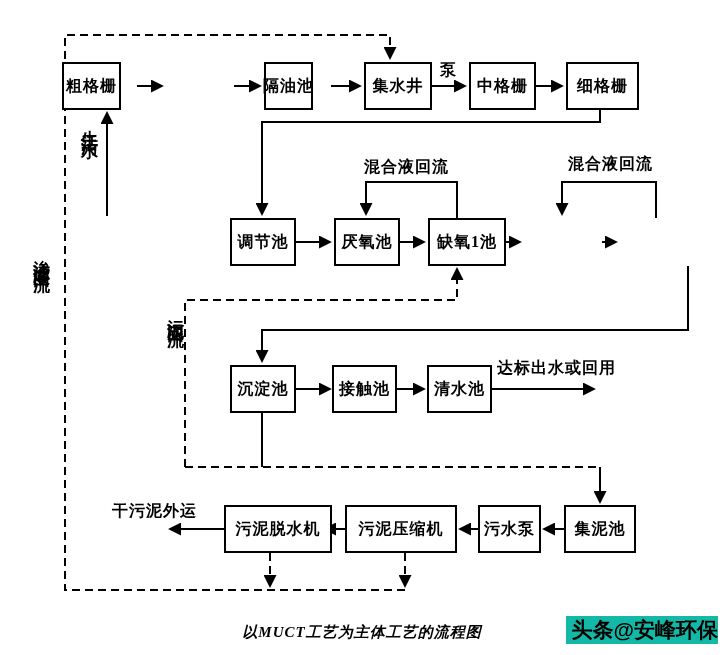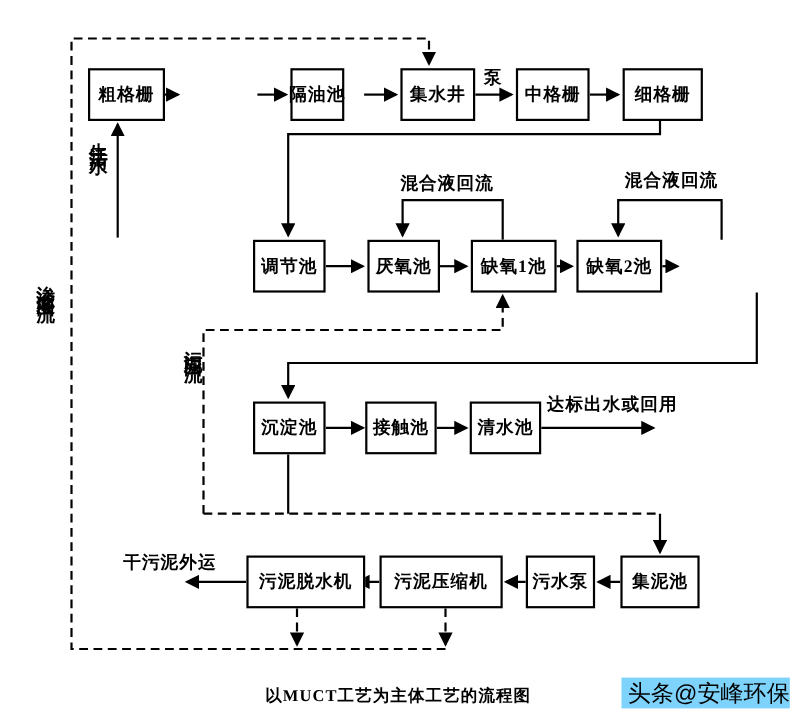--- a/index.html
+++ b/index.html
@@ -46,30 +46,31 @@
   .caption {
     position: absolute;
     left: 0;
     width: 100%;
     top: 623px;
     text-align: center;
     font-size: 15px;
     font-weight: 600;
     letter-spacing: 1px;
     z-index: 1;
+    font-style: italic;
   }
   .watermark {
     position: absolute;
     right: 6px;
     top: 616px;
     font-size: 21px;
-    font-weight: normal;
+    font-weight: bold;
     font-family: "Liberation Sans", "DejaVu Sans", sans-serif;
     z-index: 2;
-    background: #7dd3fc;
+    background: #14b8a6;
     padding-left: 6px;
   }
 </style>
 </head>
 <body>
 
 <div class="canvas">
 
   <svg class="wires" width="724" height="655" viewBox="0 0 724 655">
     <defs>
@@ -121,30 +122,29 @@
 
       <line x1="185" y1="467" x2="600" y2="467"></line>
 
       <line x1="270" y1="553" x2="270" y2="586" marker-end="url(#ah)"></line>
       <line x1="405" y1="553" x2="405" y2="586" marker-end="url(#ah)"></line>
 
       <polyline points="405,590 65,590 65,35 390,35 390,58" marker-end="url(#ah)"></polyline>
     </g>
   </svg>
 
-  <div class="node" style="left:80px;top:62px;width:70px;height:48px">粗格栅</div>
+  <div class="node" style="left:62px;top:62px;width:59px;height:48px">粗格栅</div>
   <div class="node" style="left:264px;top:62px;width:49px;height:48px">隔油池</div>
   <div class="node" style="left:364px;top:62px;width:68px;height:48px">集水井</div>
   <div class="node" style="left:566px;top:62px;width:73px;height:48px">细格栅</div>
   <div class="node" style="left:469px;top:62px;width:67px;height:48px">中格栅</div>
 
   <div class="node" style="left:230px;top:218px;width:66px;height:48px">调节池</div>
   <div class="node" style="left:334px;top:218px;width:66px;height:48px">厌氧池</div>
   <div class="node" style="left:428px;top:218px;width:78px;height:48px">缺氧1池</div>
-  <div class="node" style="left:524px;top:218px;width:78px;height:48px">缺氧2池</div>
 
   <div class="node" style="left:332px;top:365px;width:65px;height:48px">接触池</div>
   <div class="node" style="left:230px;top:365px;width:66px;height:48px">沉淀池</div>
   <div class="node" style="left:427px;top:365px;width:65px;height:48px">清水池</div>
 
   <div class="node" style="left:224px;top:505px;width:108px;height:48px">污泥脱水机</div>
   <div class="node" style="left:345px;top:505px;width:112px;height:48px">污泥压缩机</div>
   <div class="node" style="left:478px;top:505px;width:63px;height:48px">污水泵</div>
   <div class="node" style="left:564px;top:505px;width:72px;height:48px">集泥池</div>
 

